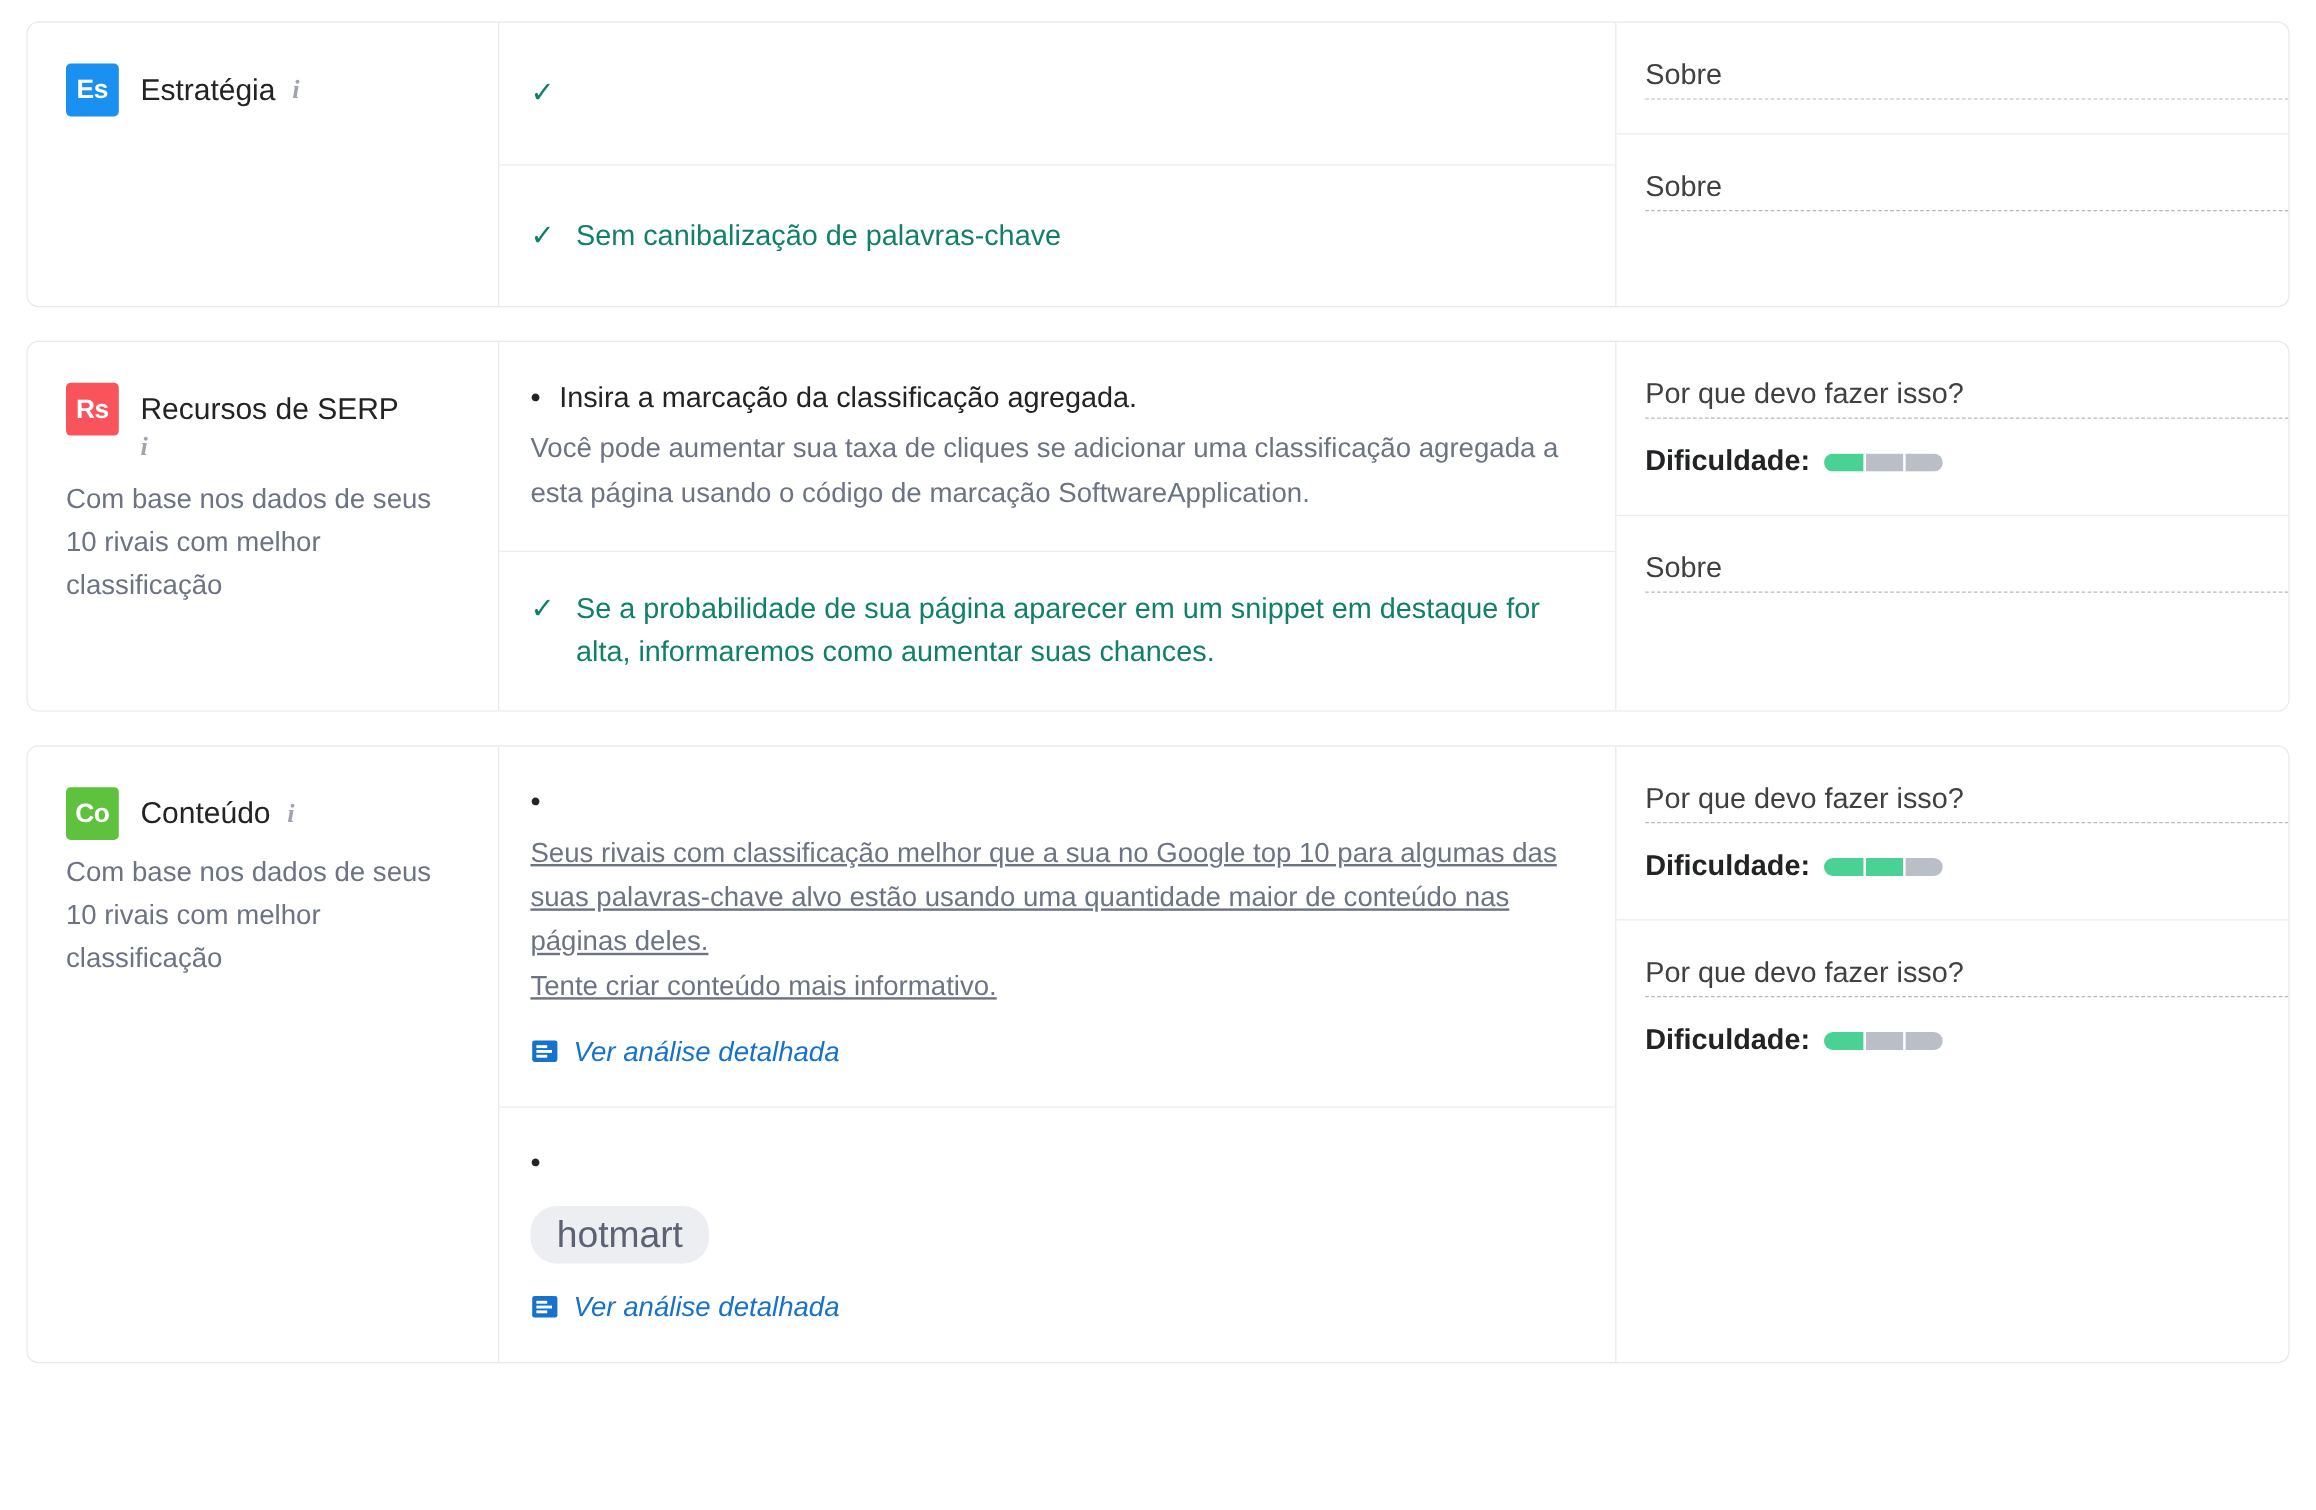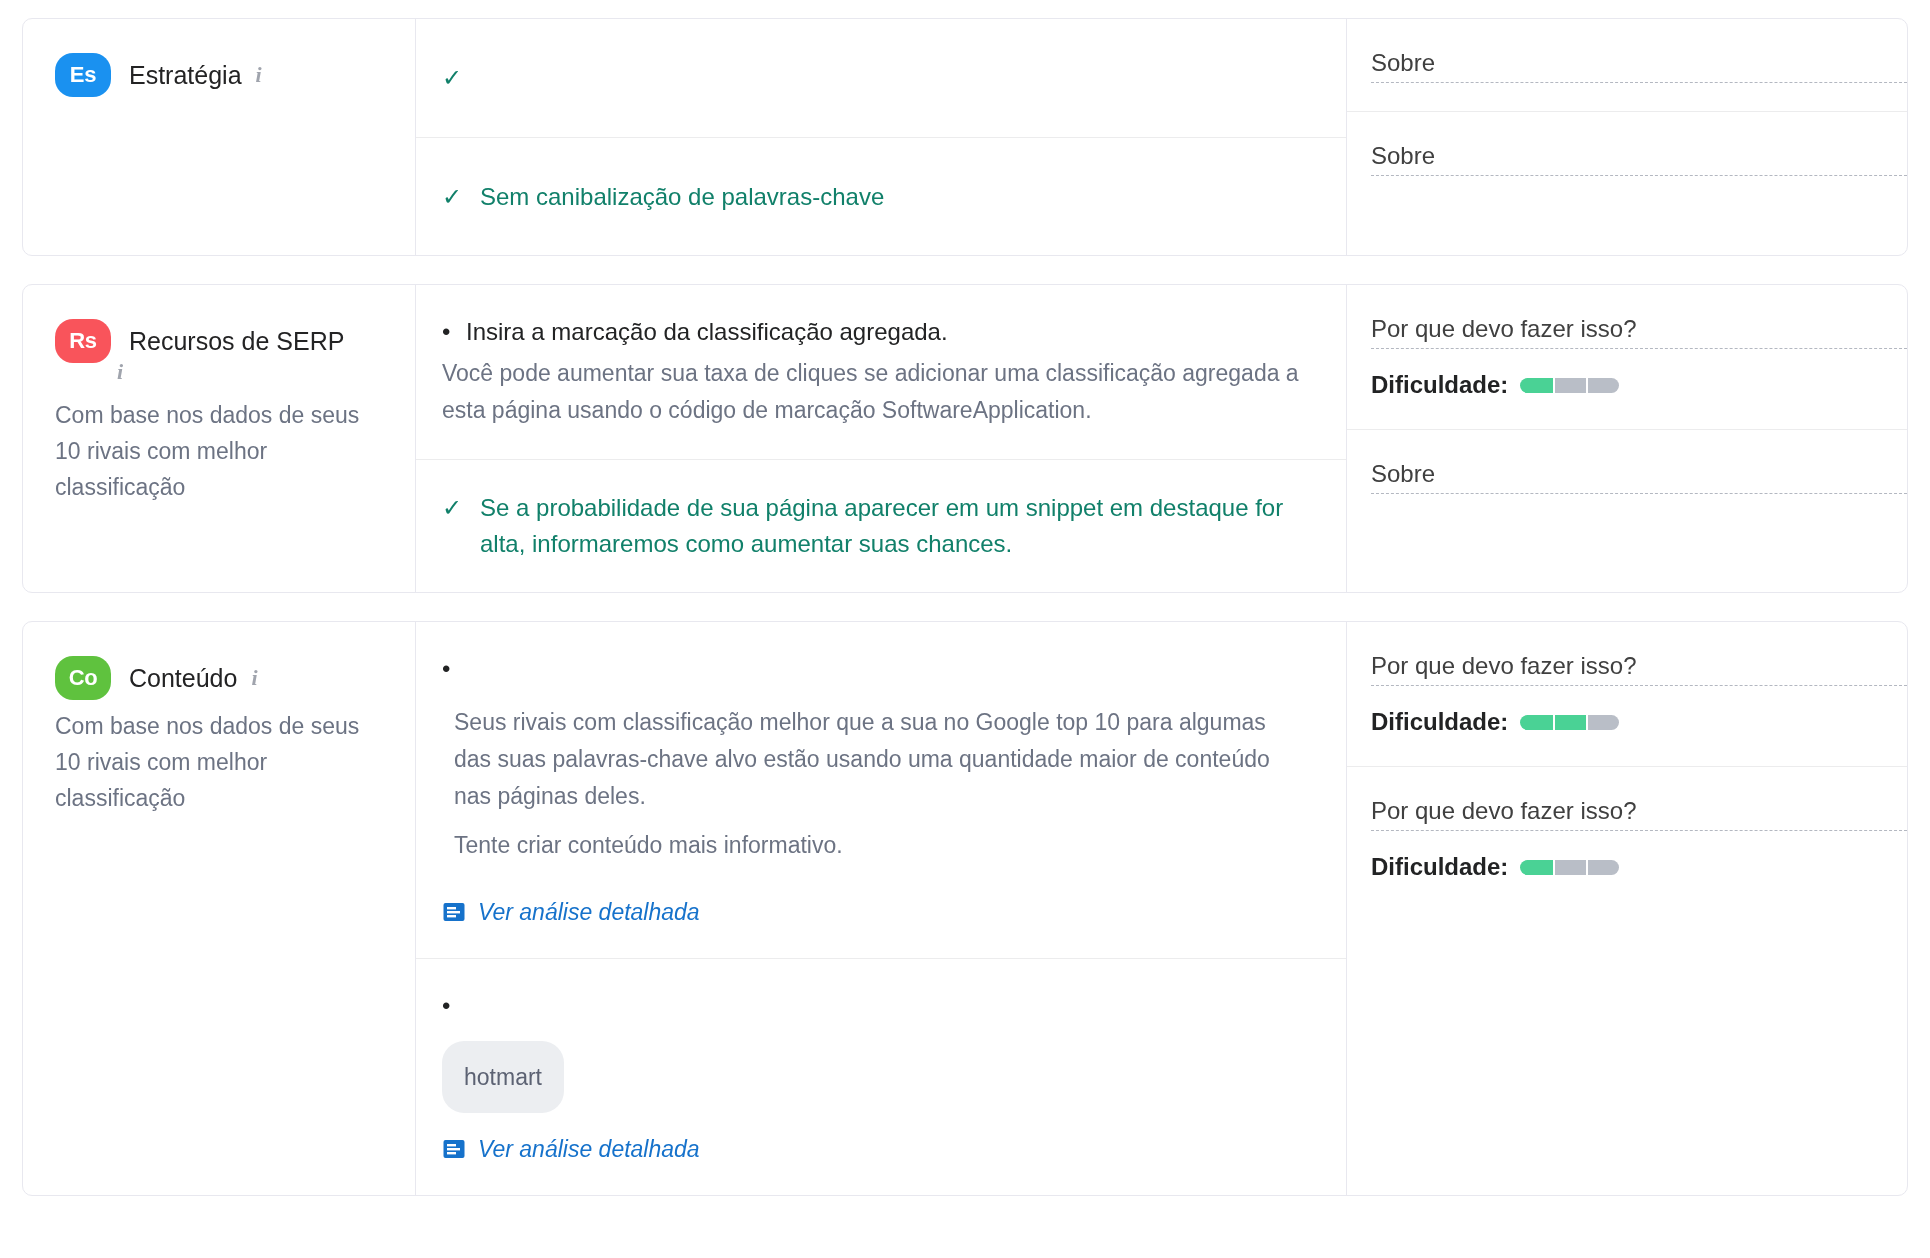--- a/index.html
+++ b/index.html
@@ -40,22 +40,22 @@
   .col-meta {
     width: 560px;
     flex: 0 0 560px;
     display: flex;
     flex-direction: column;
   }
 
   
   .cat-head { display: flex; align-items: flex-start; flex-wrap: wrap; gap: 0; }
   .badge {
-    width: 56px; height: 44px;
-    border-radius: 18px;
+    width: 44px; height: 44px;
+    border-radius: 4px;
     color: #fff;
     font-size: 22px;
     font-weight: 700;
     display: inline-flex;
     align-items: center;
     justify-content: center;
     letter-spacing: -0.3px;
     flex: 0 0 auto;
   }
   .cat-title {
@@ -147,31 +147,31 @@
     line-height: 34px;
     text-align: left;
   }
   .issue-desc {
     font-size: 23px;
     color: #6c7383;
     line-height: 37px;
     margin-top: 6px;
     padding-left: 0;
   }
-  .issue-desc p { margin: 12px; }
+  .issue-desc p { margin: 0; text-decoration: underline; }
 
   
   .chip {
     display: inline-block;
     margin-top: 18px;
     background: #eceef1;
     color: #5c6273;
     border-radius: 22px;
-    padding: 21px 22px;
-    font-size: 23px;
+    padding: 9px 22px;
+    font-size: 31px;
     line-height: 30px;
   }
 
   
   .detail-link {
     display: inline-flex;
     align-items: center;
     margin-top: 20px;
     color: #1672cb;
     font-size: 23px;

